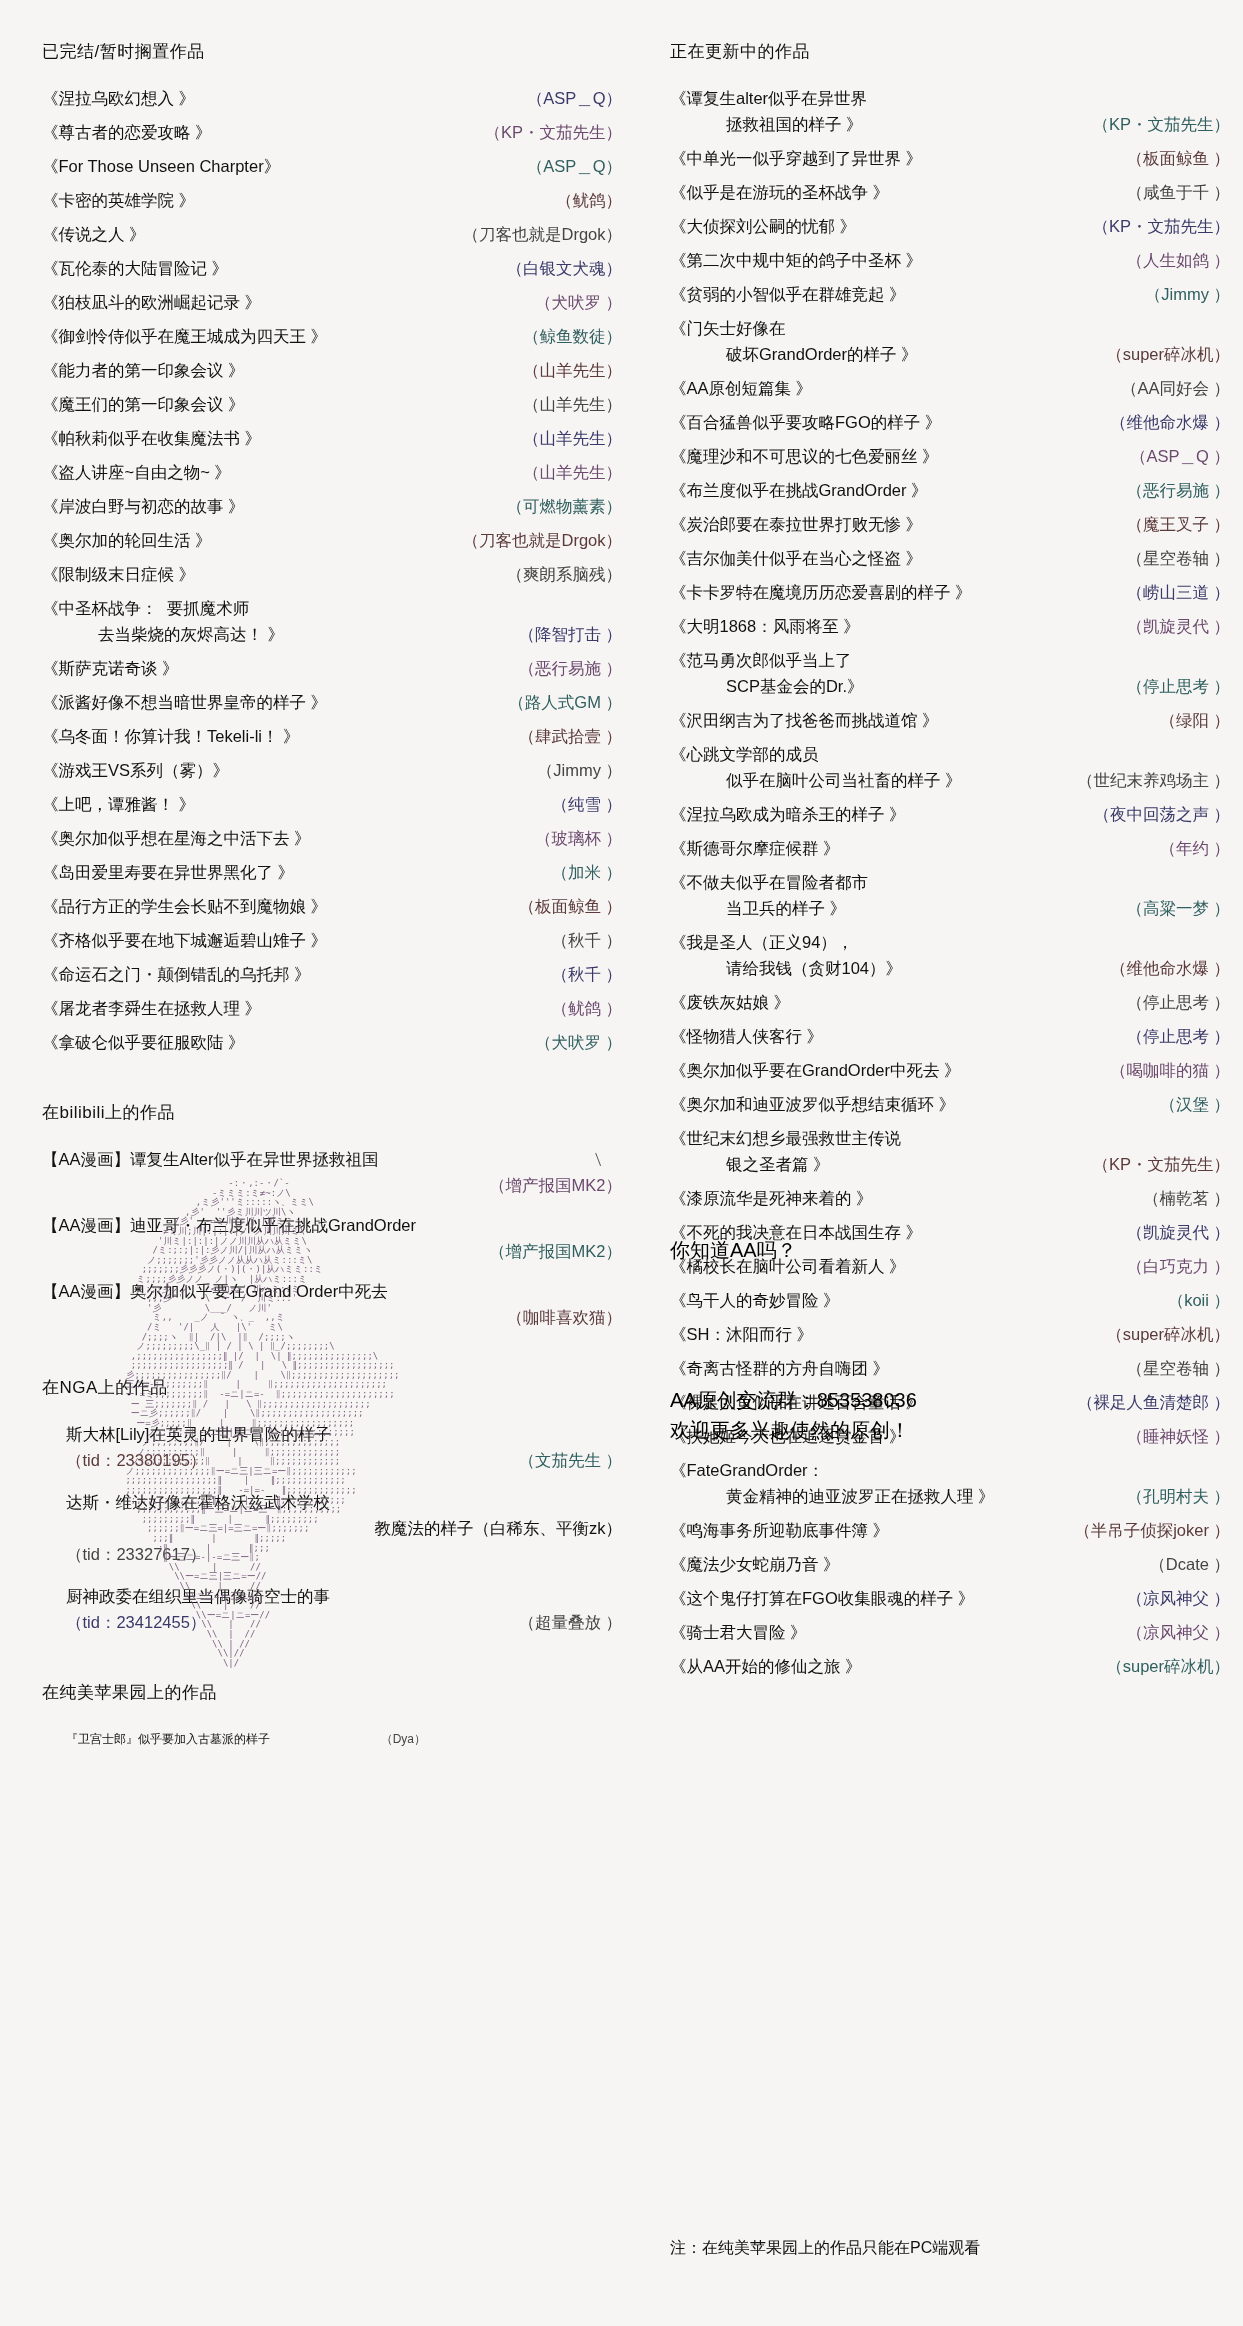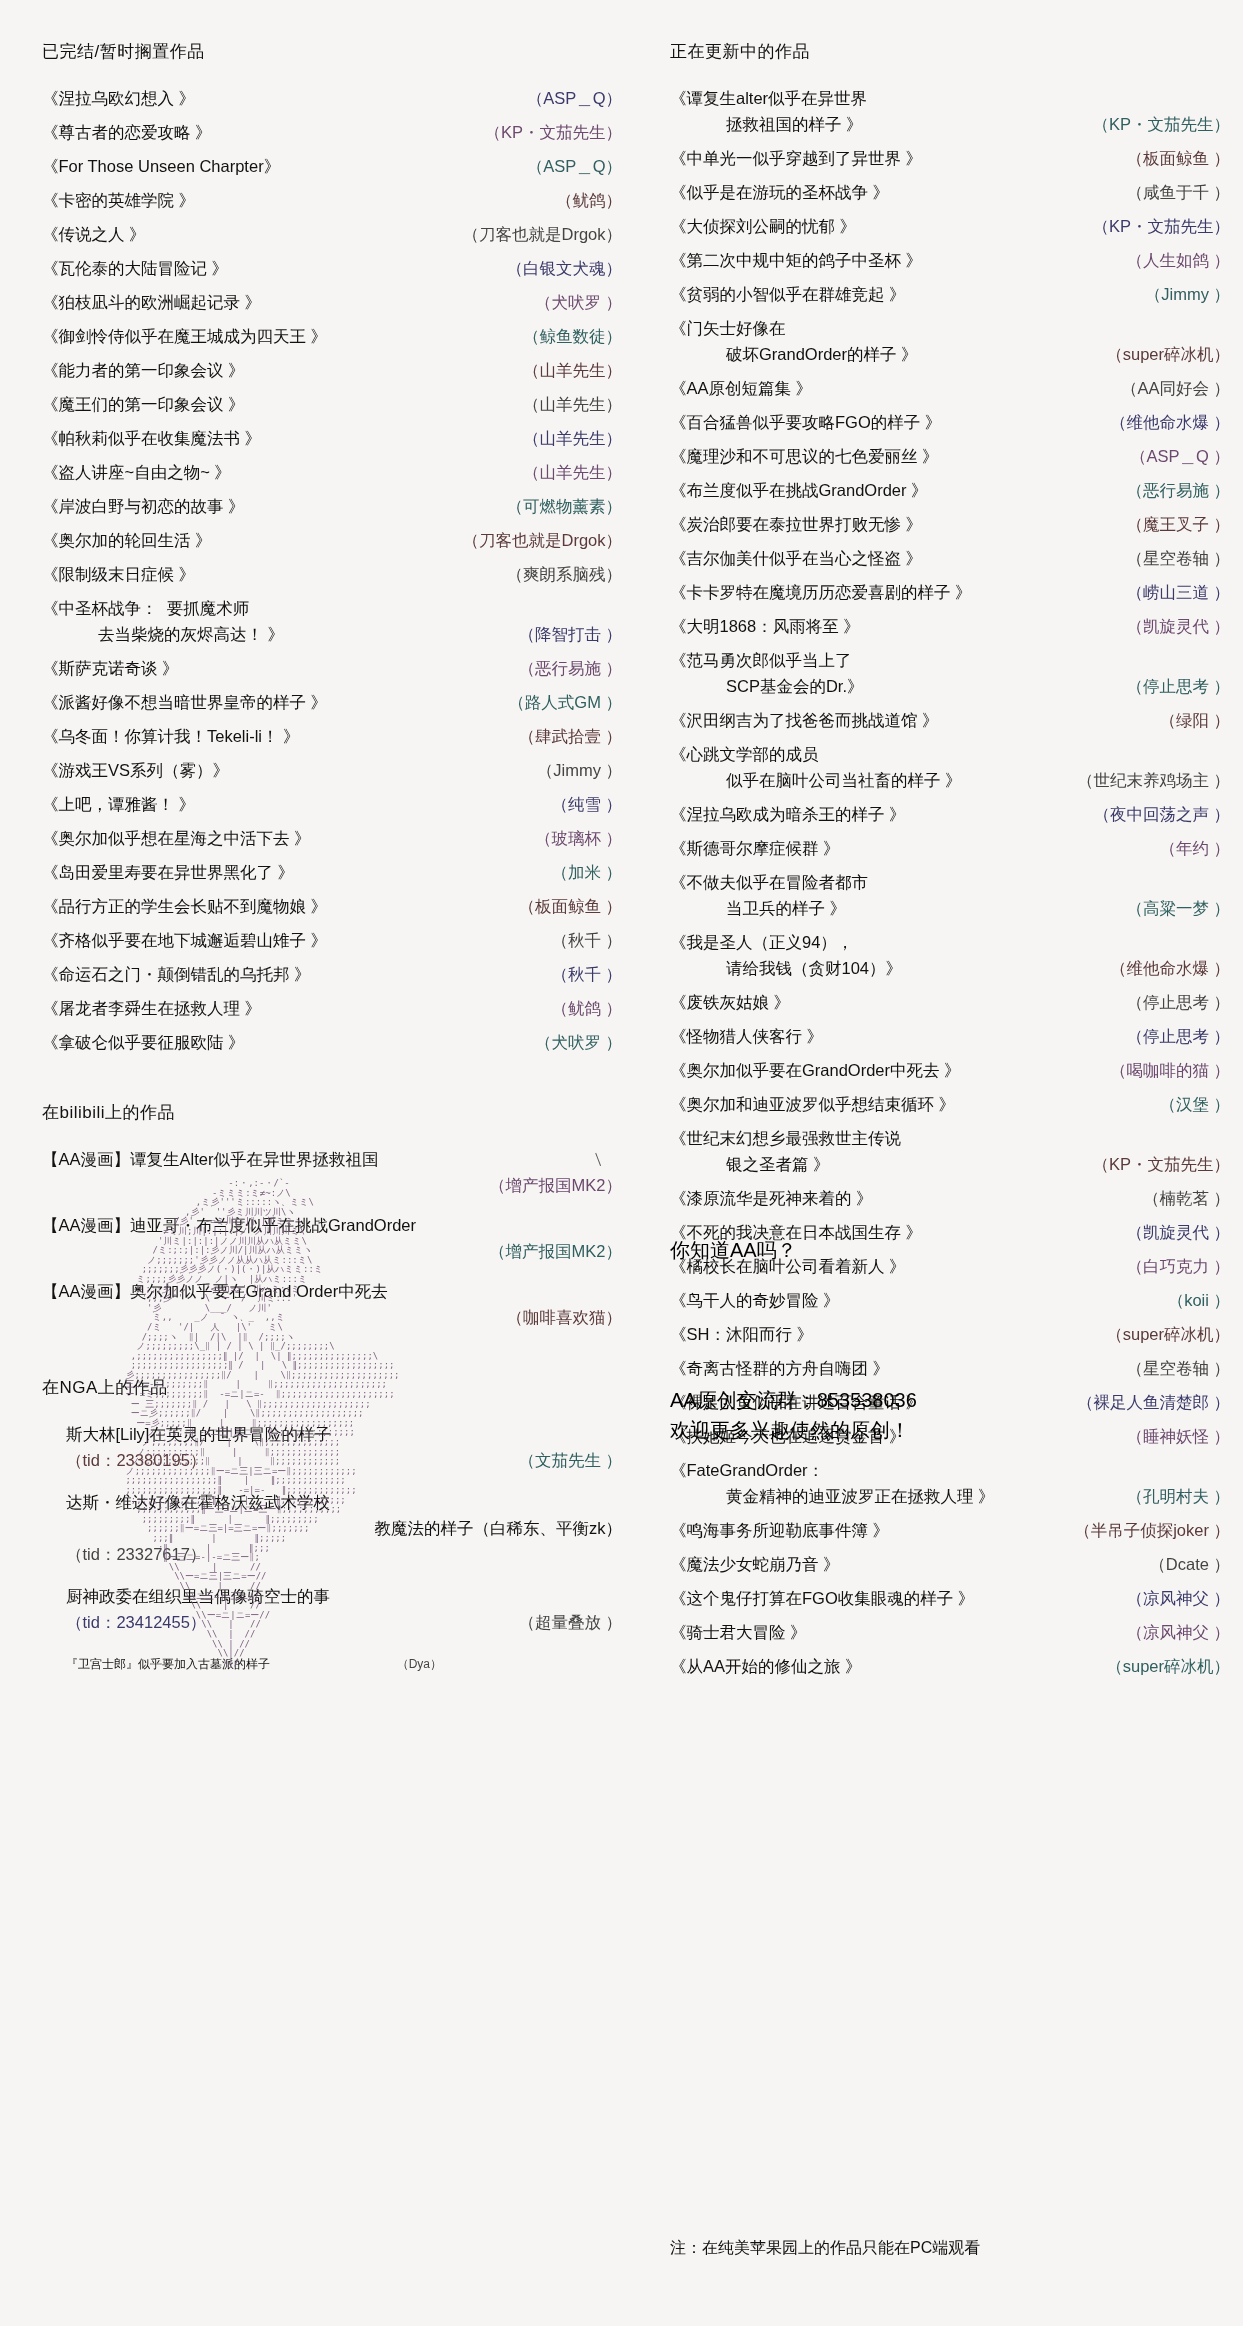--- a/index.html
+++ b/index.html
@@ -85,21 +85,21 @@
   }
   .nga-block .line2{display:block;text-align:right;}
   .nga-block .tid{display:block;text-align:left;}
 
   .apple-item{
     font-size:12px;
     line-height:26px;
     position:relative;
     padding-left:24px;
   }
-  .apple-item .wauthor{position:absolute;right:180px;bottom:0;}
+  .apple-item .wauthor{position:absolute;right:196px;bottom:0;}
 
   .aa-art{
     position:absolute;
     left:120px;
     top:1170px;
     width:420px;
     font-family:"DejaVu Sans Mono","Liberation Mono",monospace;
     font-size:9px;
     line-height:9.6px;
     white-space:pre;
@@ -183,20 +183,21 @@
         <div class="bili-item"><span>【AA漫画】奥尔加似乎要在Grand Order中死去</span><span class="wauthor a4">（咖啡喜欢猫）</span></div>
       </div>
 
     <div class="section-title spaced">在NGA上的作品</div>
     <div id="nga-list">
         <div class="nga-block"><span>斯大林[Lily]在英灵的世界冒险的样子</span><span class="wauthor a3">（文茄先生 ）</span><span class="tid a4">（tid：23380195）</span></div>
         <div class="nga-block"><span>达斯・维达好像在霍格沃兹武术学校</span><span class="line2">教魔法的样子（白稀东、平衡zk）</span><span class="tid a5">（tid：23327617）</span></div>
         <div class="nga-block"><span>厨神政委在组织里当偶像骑空士的事</span><span class="wauthor a5">（超量叠放 ）</span><span class="tid a1">（tid：23412455）</span></div>
       </div>
 
+    <div class="section-title spaced">在纯美苹果园上的作品</div>
     <div id="apple-list">
         <div class="apple-item"><span>『卫宫士郎』似乎要加入古墓派的样子</span><span class="wauthor a5">（Dya）</span></div>
       </div>
   </div>
 
   <div class="col col-right">
     <div class="section-title">正在更新中的作品</div>
     <ul class="worklist" id="right-works">
         <li class="twoline">
           <span class="wtitle t1">《谭复生alter似乎在异世界</span>

